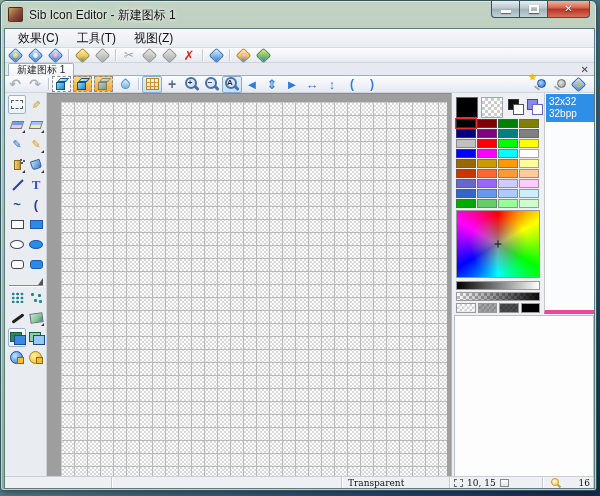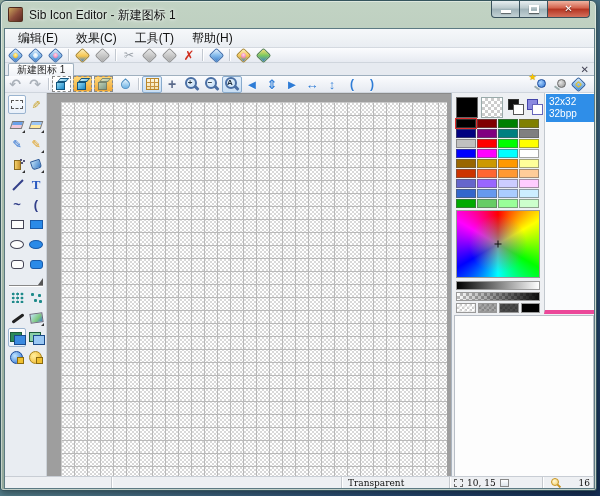--- a/index.html
+++ b/index.html
@@ -256,24 +256,23 @@
       <div class="winbtn max">
           <span class="glyph-max"></span>
         </div>
       <div class="winbtn close"><span>✕</span></div>
     </div>
   </div>
 
   <div class="client">
 
     <div class="menubar" id="menubar">
-        <span class="menu-item">编辑(E)</span>
         <span class="menu-item">效果(C)</span>
         <span class="menu-item">工具(T)</span>
-        <span class="menu-item">帮助(H)</span>
+        <span class="menu-item">视图(Z)</span>
       </div>
 
     <div class="toolbar tb1">
       <div class="tbtn">
           <span class="dmd">
             <span class="dot"></span>
           </span>
         </div>
       <div class="tbtn">
           <span class="dmd">

